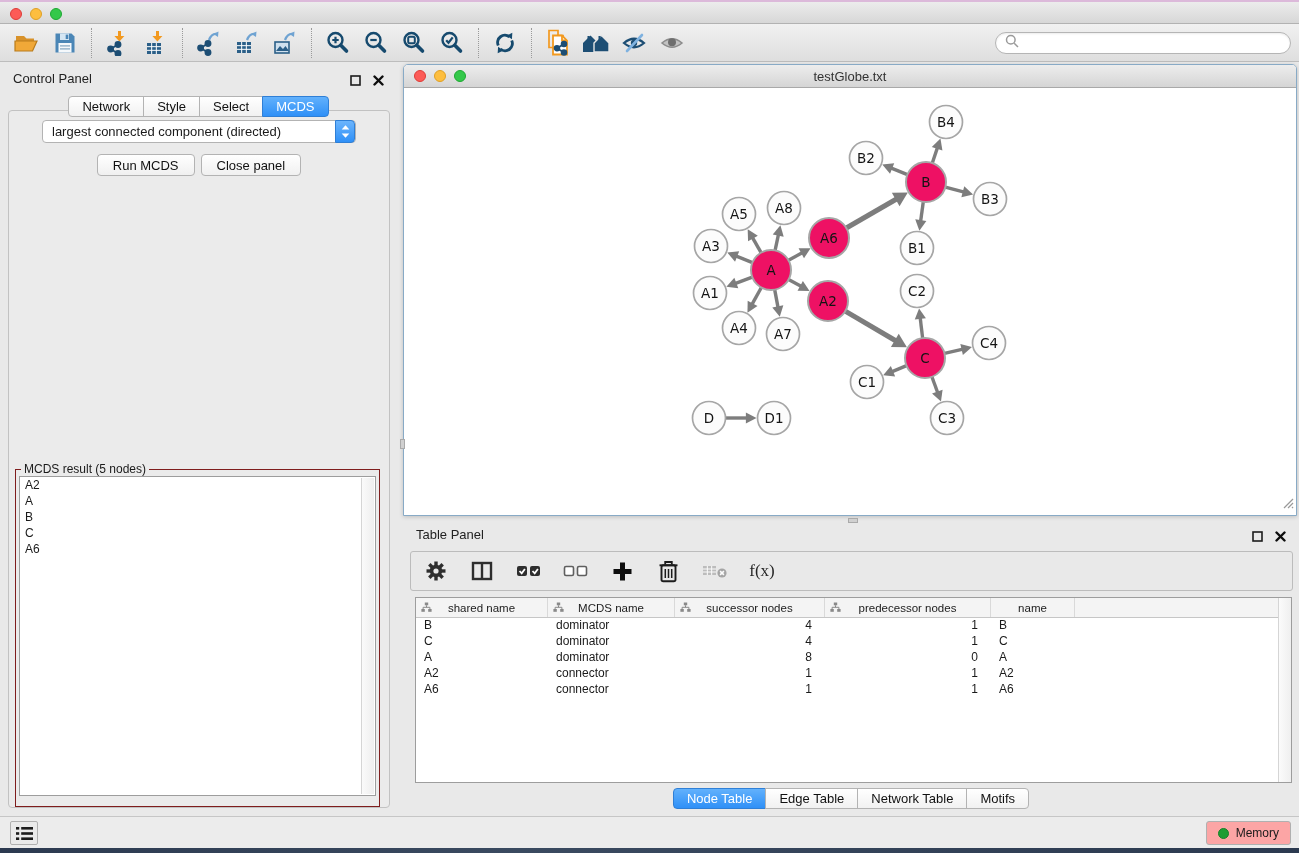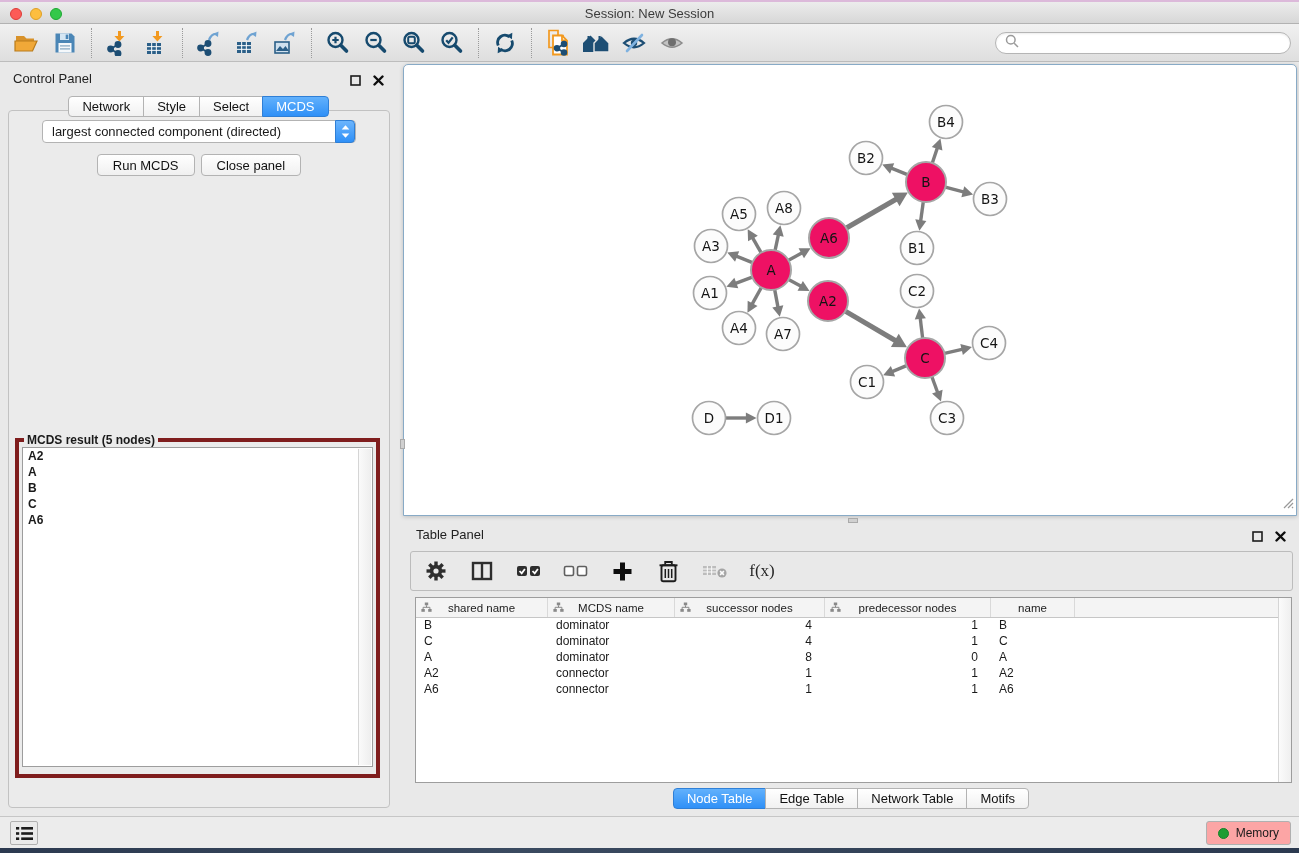--- a/index.html
+++ b/index.html
@@ -51,22 +51,22 @@
   .dropdown { position:relative; margin:9px auto 0; width:314px; height:23px; background:#fff;
     border:1px solid #b3b3b3; border-radius:4px; font-size:13px; line-height:21px;
     padding:0 26px 0 9px; }
   .dd-cap { position:absolute; right:0; top:-1px; width:20px; height:23px;
     background:linear-gradient(#6cb5fd,#2f90f7); border-radius:0 4px 4px 0;
     display:flex; align-items:center; justify-content:center; border:1px solid #2f7fd6; }
   .btn-row { display:flex; justify-content:center; gap:6px; margin-top:11px; }
   .push-btn { height:22px; padding:0 15px; font-size:13px; background:linear-gradient(#ffffff,#f0f0f0);
     border:1px solid #b3b3b3; border-radius:4px; color:#111; font-family:"Liberation Sans",sans-serif; }
 
-  .result-fs { position:absolute; left:6px; right:9px; top:322px; height:345px;
-    border:4px solid #7f1d1d; padding:0 3px 3px;font-weight:bold; }
+  .result-fs { position:absolute; left:6px; right:9px; top:351px; height:345px;
+    border:1px solid #7f1d1d; padding:0 3px 3px; }
   .result-fs legend { font-size:12px; padding:0 3px; margin-left:2px; }
   .result-list { position:relative; height:320px; background:#fff; border:1px solid #9d9d9d;
     font-size:12px; overflow:hidden; }
   .result-item { padding:0 5px; height:16px; line-height:16px; }
   .v-track { position:absolute; top:1px; bottom:1px; right:1px; width:13px;
     background:linear-gradient(90deg,#fafafa,#eeeeee); border-left:1px solid #d5d5d5; }
 
   
   .network-window { position:absolute; left:403px; top:2px; width:894px; height:452px;
     background:#fff; border:1px solid #88aac6; border-radius:5px 5px 0 0;
@@ -118,21 +118,20 @@
 <body>
 
 <div class="app">
 
   <div class="titlebar">
     <div class="lights">
       <span class="light red"></span>
       <span class="light yellow"></span>
       <span class="light green"></span>
     </div>
-    <div class="tb-title">Session: New Session</div>
   </div>
 
   <div class="toolbar">
     <div id="toolbar-icons" style="display:flex;align-items:center;">
         <span class="tb-btn">
           <svg width="27" height="24" viewBox="0 0 27 24">
             <path d="M2 5h8l2.5 2.5H20V10H2z" fill="#d8922a"></path>
             <path d="M1 10h22l-4.5 10H1z" fill="#f0a838" stroke="#b97c1c" stroke-width="1.2"></path>
           </svg>
         </span>
@@ -324,20 +323,28 @@
               <div class="result-item">B</div>
               <div class="result-item">C</div>
               <div class="result-item">A6</div>
               <div class="v-track"></div>
             </div>
         </fieldset>
       </div>
     </div>
 
     <div class="network-window">
+      <div class="nw-titlebar">
+        <div class="lights">
+          <span class="light red"></span>
+          <span class="light yellow"></span>
+          <span class="light green"></span>
+        </div>
+        <div class="nw-title">testGlobe.txt</div>
+      </div>
       <div class="nw-canvas">
         <svg id="graph-svg" width="892" height="426" viewBox="0 0 892 426">
             <g>
               <line x1="357.07722123286334" y1="163.63513715751083" x2="348.217141317826" y2="148.1299973061956" stroke="#7d7d7d" stroke-width="3.4"></line>
               <polygon points="343.6824314212446,140.19425498717803 353.84087618410075,146.64406118581687 344.0818232666218,152.2206628529477" fill="#7d7d7d"></polygon>
             </g>
             <g>
               <line x1="371.10429688594576" y1="161.42566100548945" x2="374.53307654792025" y2="145.07301954068805" stroke="#7d7d7d" stroke-width="3.4"></line>
               <polygon points="376.40874022479744,136.1275466201967 379.72564353893176,147.69440239022708 368.7248650240168,145.38778754032558" fill="#7d7d7d"></polygon>
             </g>

